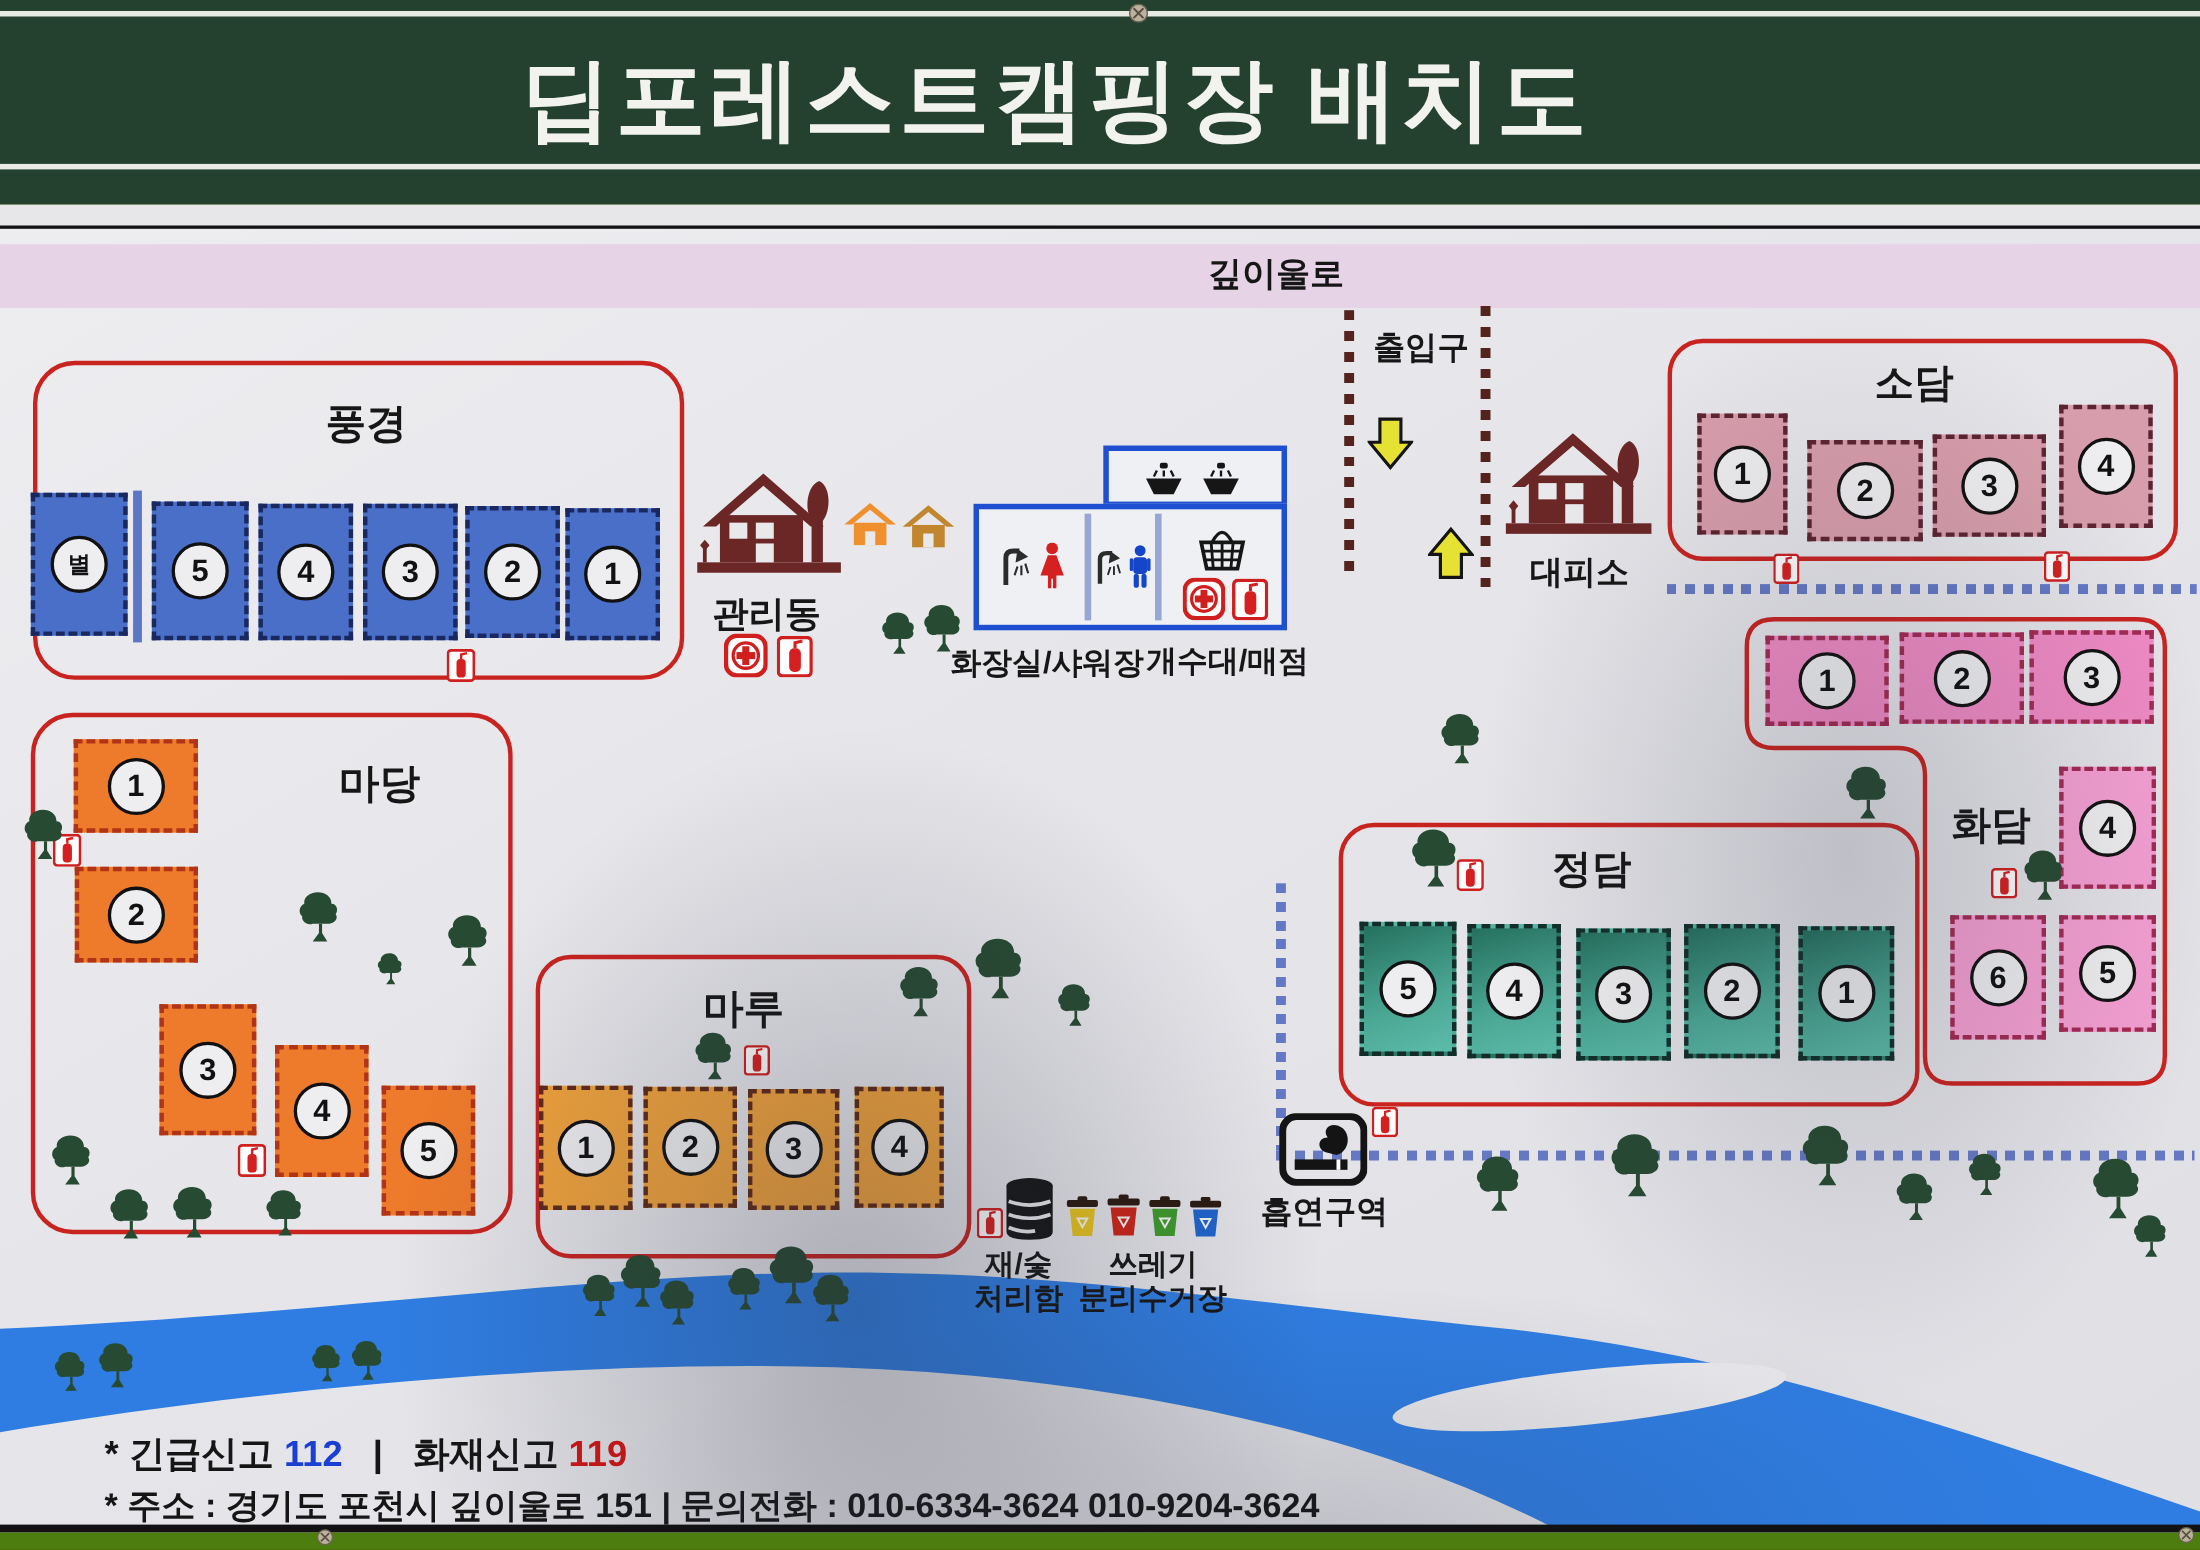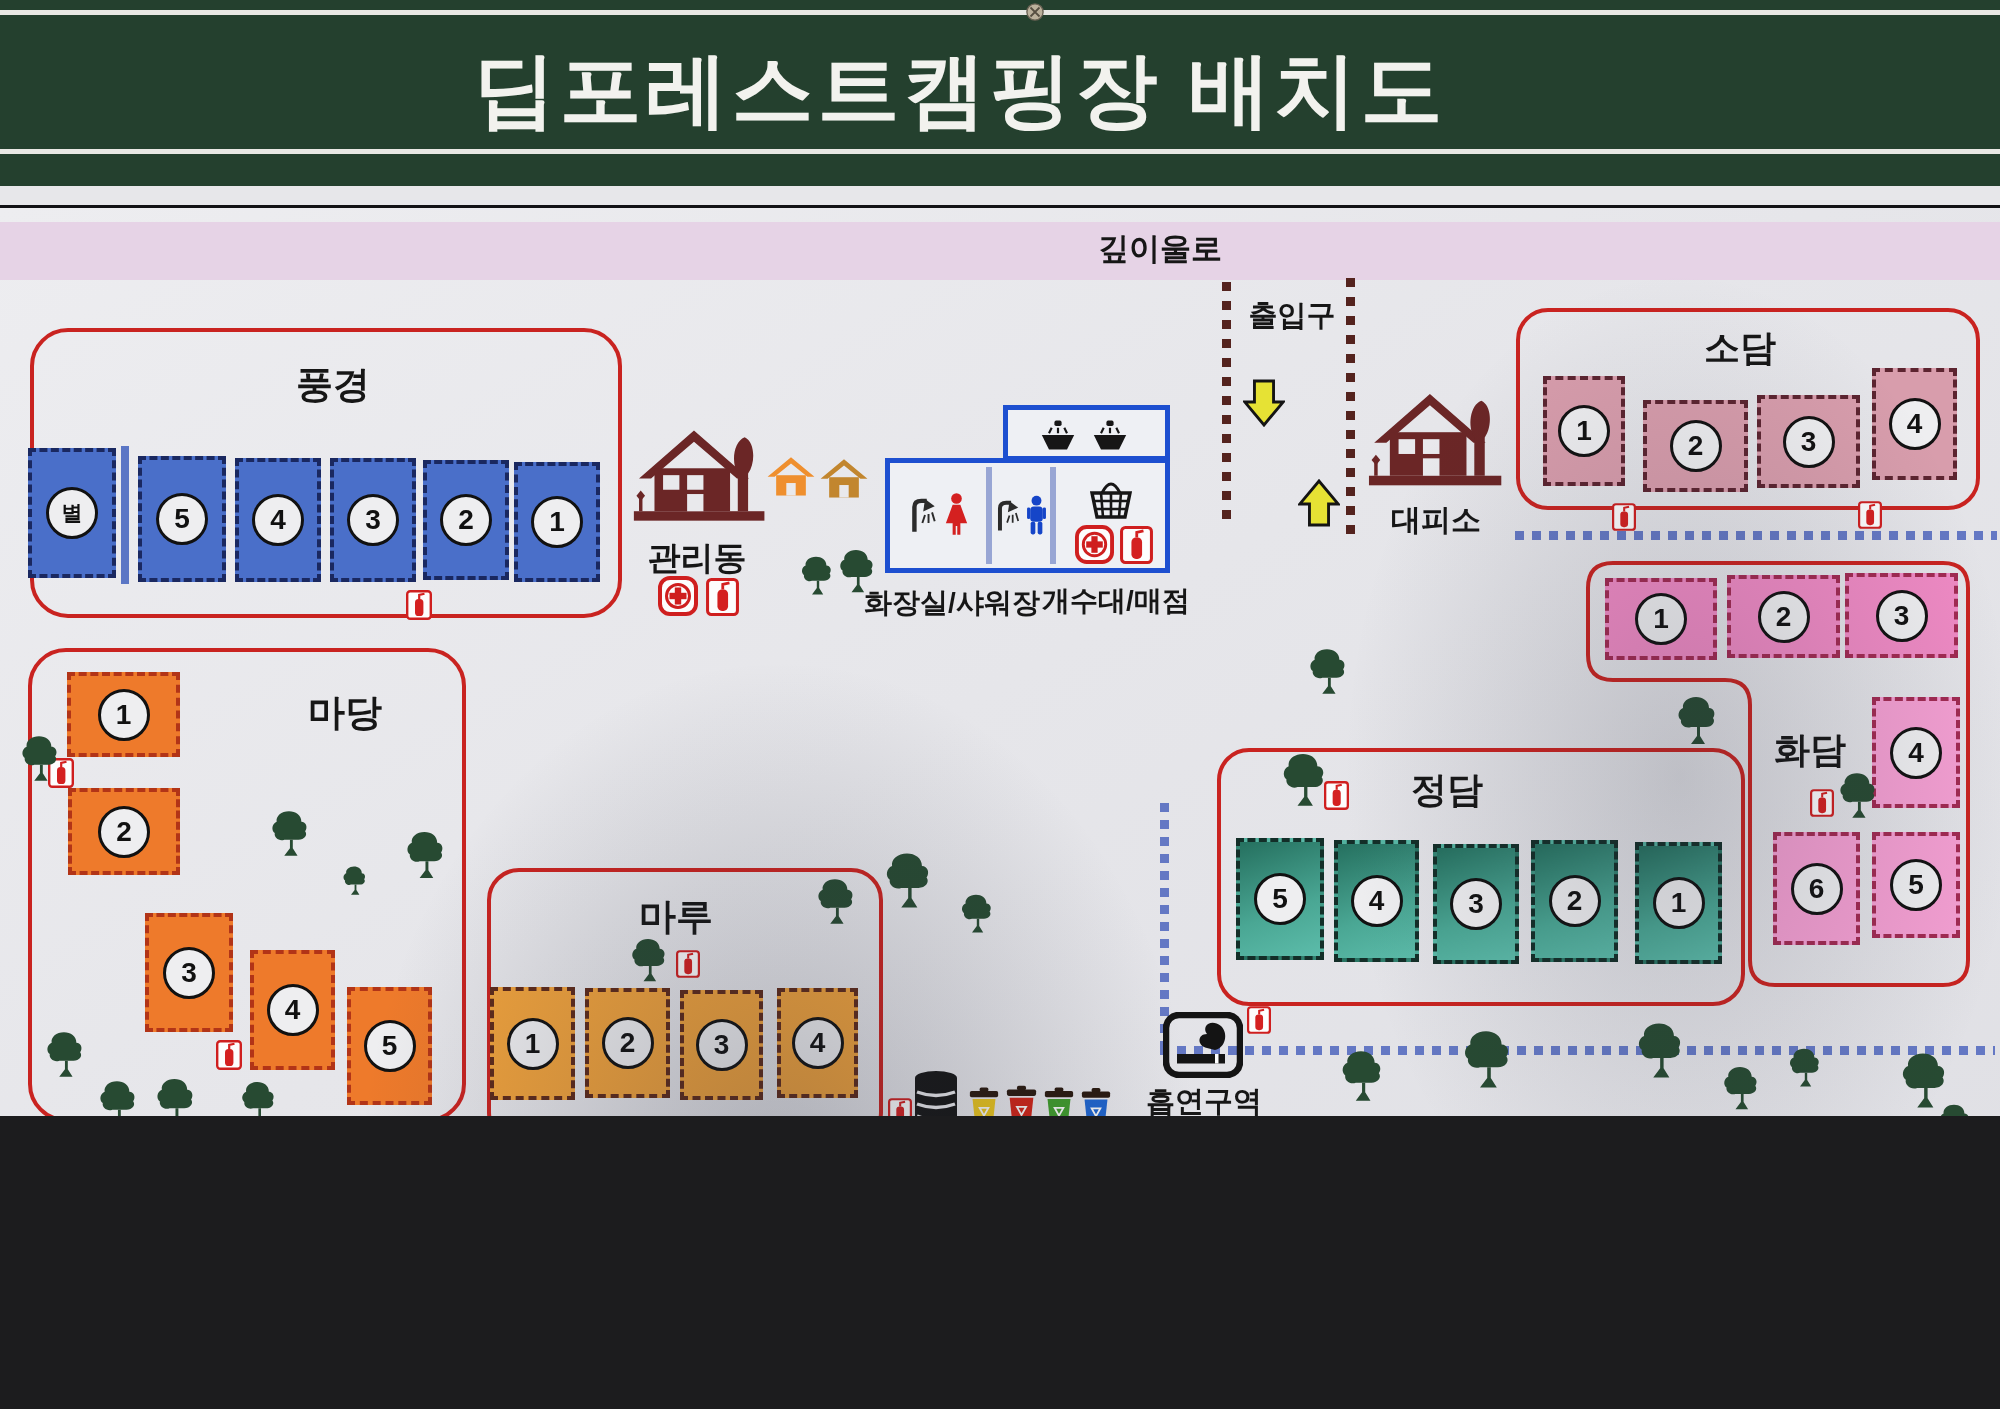--- a/index.html
+++ b/index.html
@@ -1,17 +1,17 @@
 <!DOCTYPE html>
 <html><head>
 <meta charset="utf-8">
 <style>
   html,body{margin:0;padding:0;background:#1c1c1e;}
-  #app{position:relative;width:2000px;height:1116px;overflow:hidden;
-       font-family:"Liberation Sans","DejaVu Sans",sans-serif;background:#84cc16;}
+  #app{position:relative;width:2000px;height:1409px;overflow:hidden;
+       font-family:"Liberation Sans","DejaVu Sans",sans-serif;background:#4d7c0f;}
   .abs{position:absolute;}
   
   #header{left:0;top:0;width:2000px;height:186px;background:#24402e;}
   .hrule{left:0;width:2000px;height:5px;background:#e8e8e4;}
   #title{left:960px;top:36px;transform:translateX(-50%);color:#f2f2ee;font-size:82px;
          font-weight:bold;letter-spacing:4px;white-space:nowrap;}
   #gap-strip{left:0;top:186px;width:2000px;height:22px;background:#e7e7ea;}
   .blackline{left:0;width:2000px;height:7px;background:#121215;}
   
   #panel{left:0;top:208px;width:2000px;height:1185px;background:linear-gradient(150deg,#ededf0 0%,#e6e6ea 45%,#dfdfe4 100%);}

